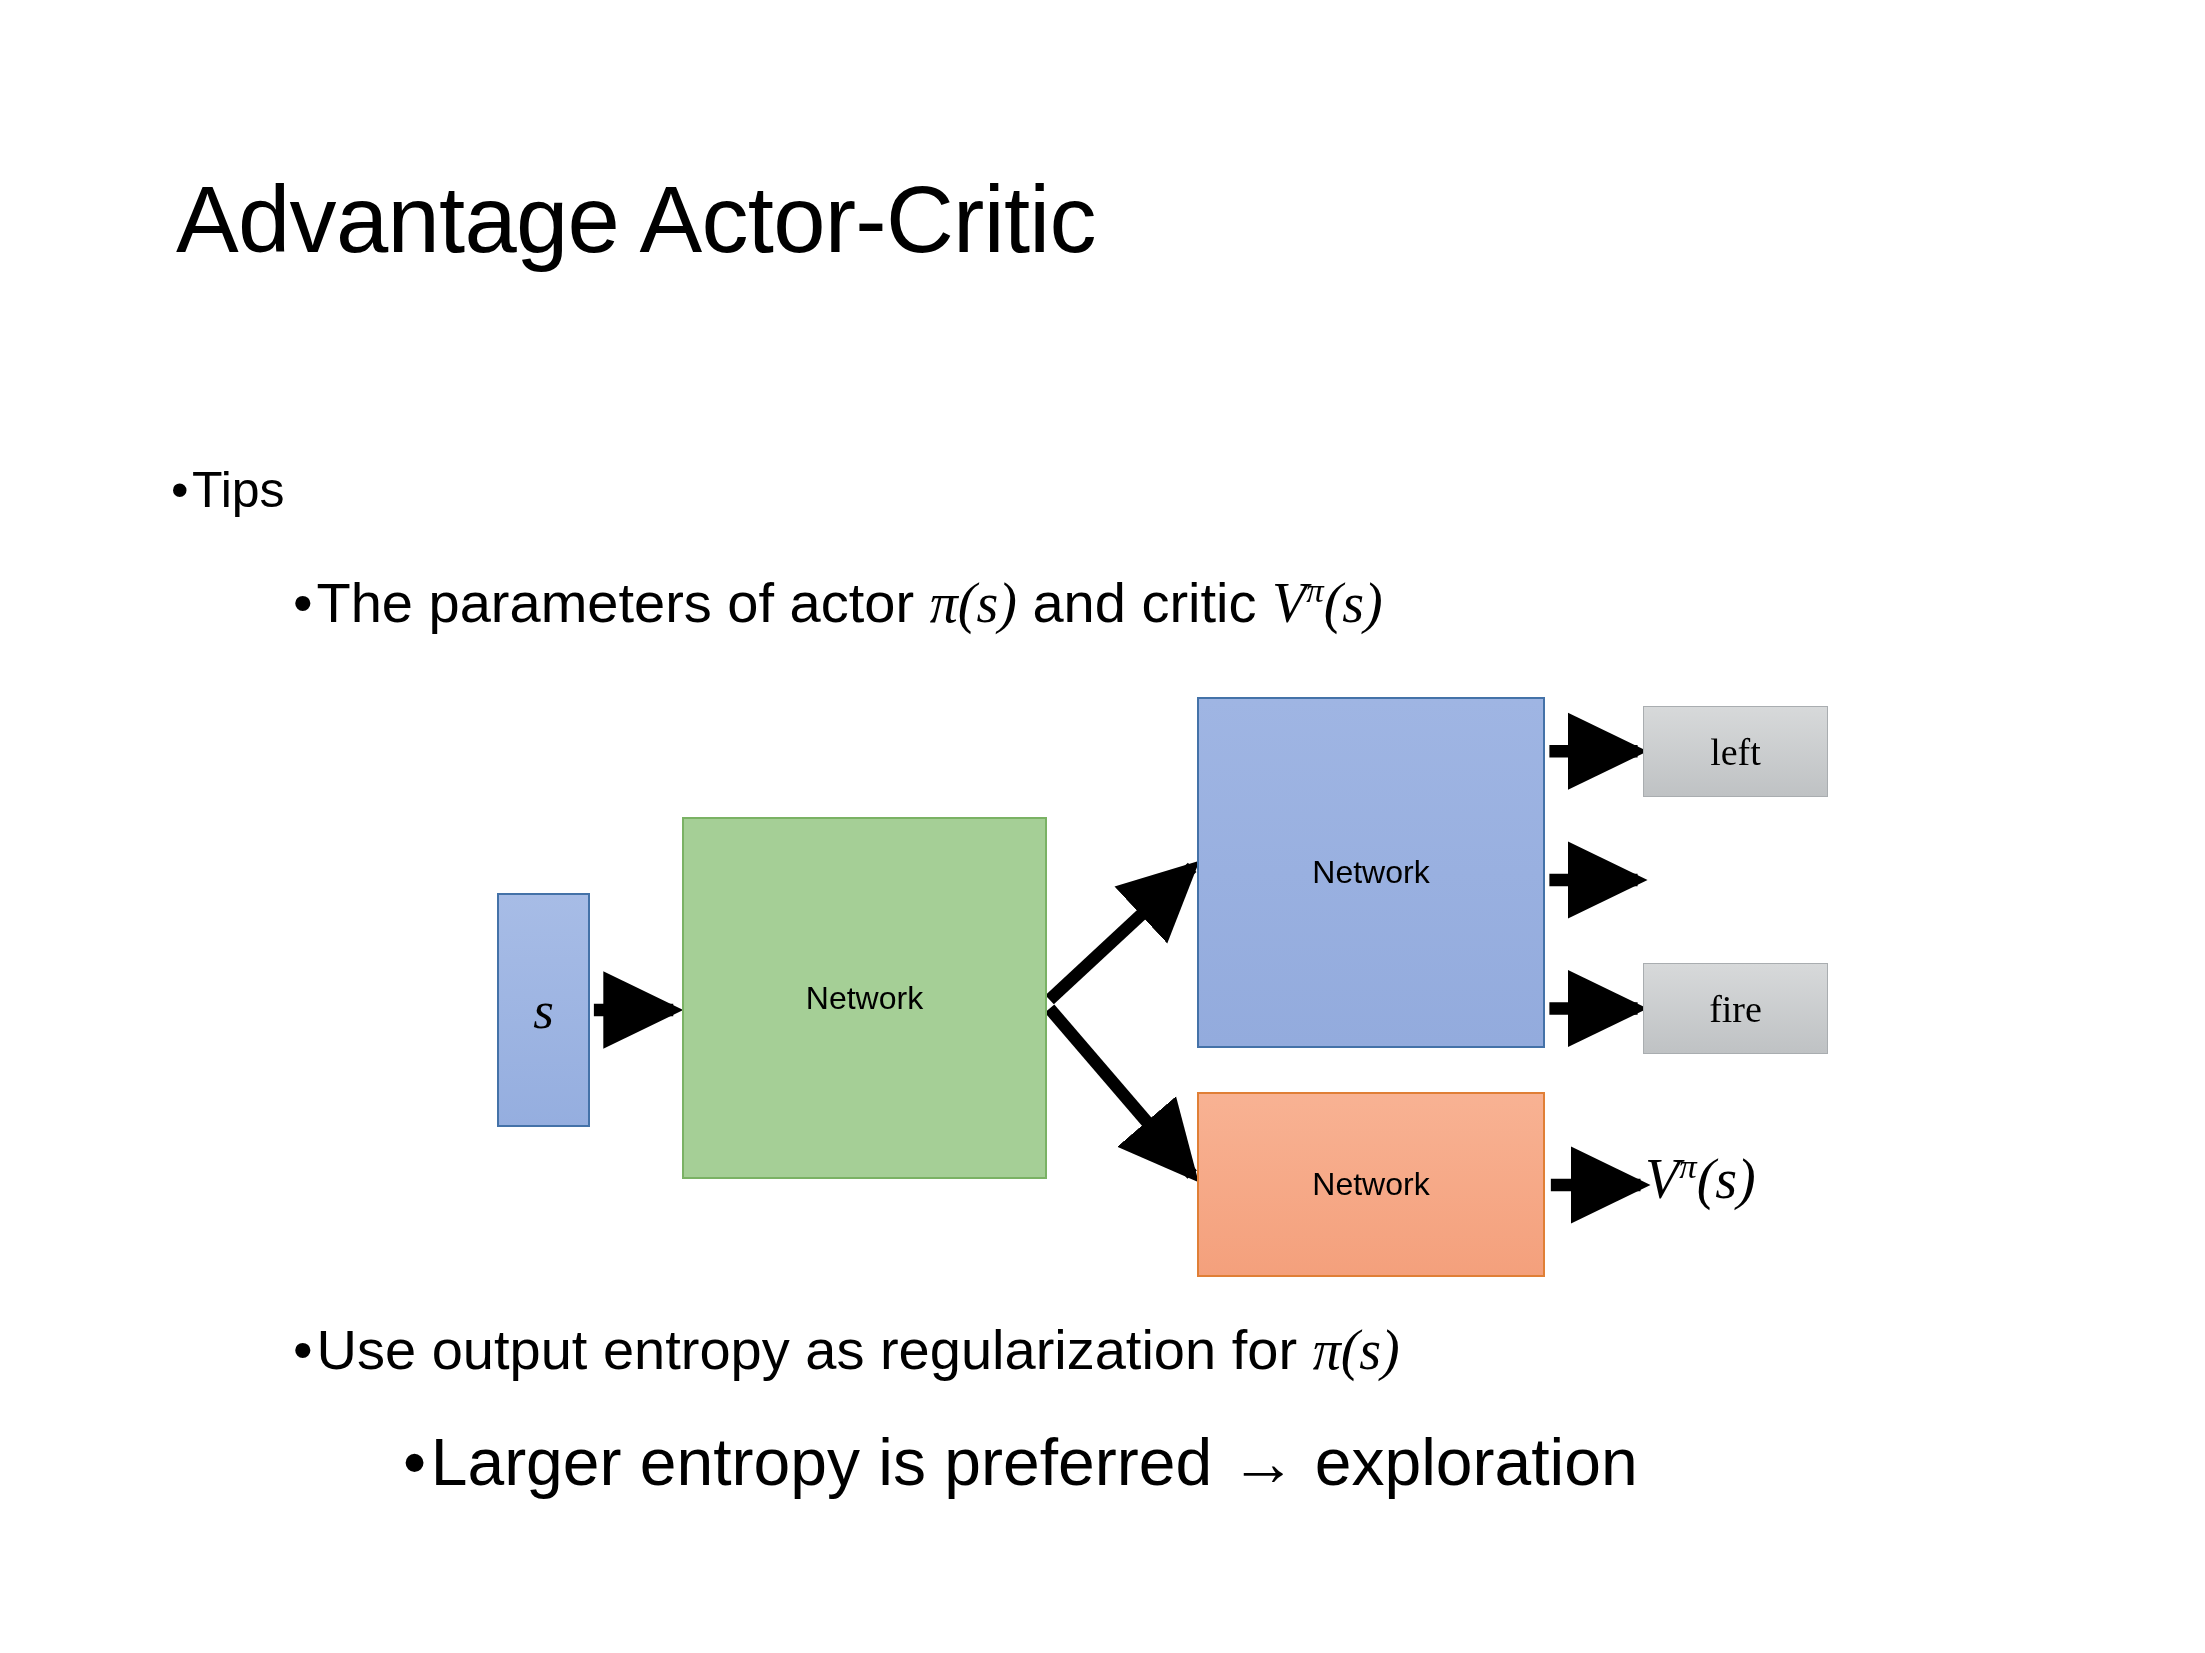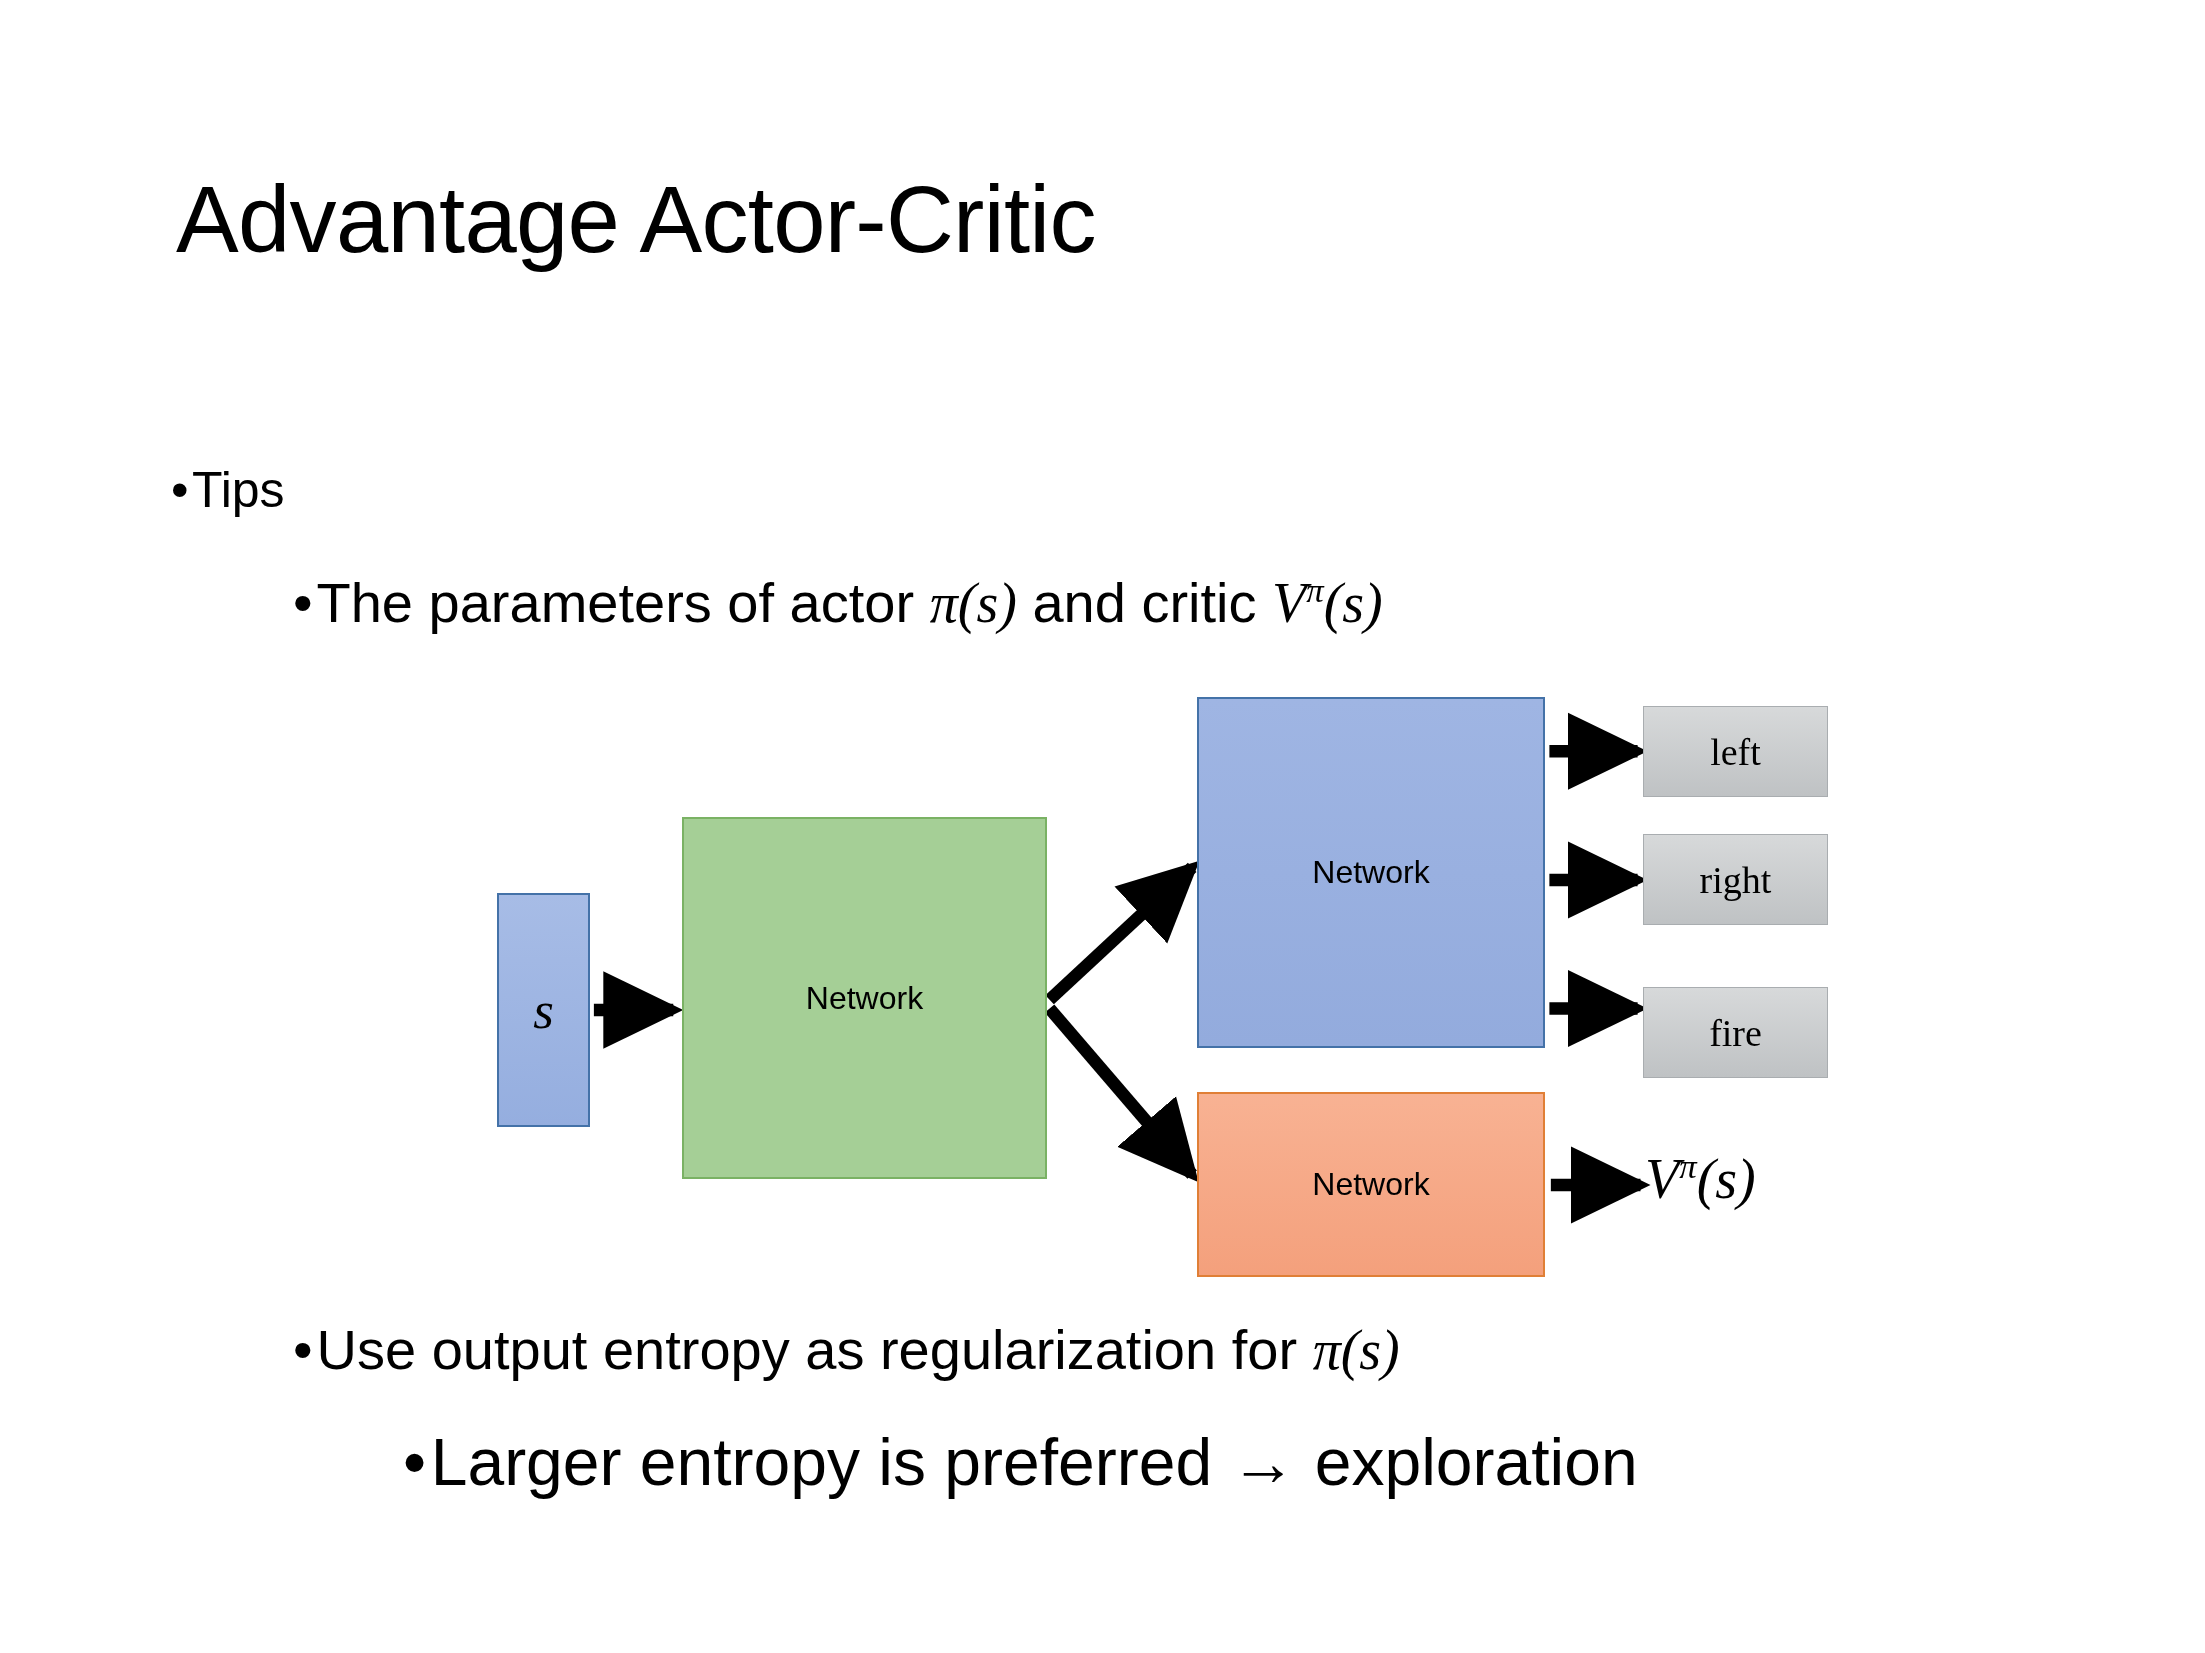--- a/index.html
+++ b/index.html
@@ -147,21 +147,21 @@
     left: 1643px;
     background: linear-gradient(180deg, #d7d9da 0%, #bfc2c4 100%);
     border: 1.5px solid #a9adb0;
   }
   .box-action .box-label {
     font-family: "Liberation Serif", serif;
     font-size: 38px;
   }
   #box-left  { top: 706px; }
   #box-right { top: 834px; }
-  #box-fire  { top: 987px; }
+  #box-fire  { top: 963px; }
 
   
   #critic-output {
     position: absolute;
     left: 1645px;
     top: 1147px;
     font-size: 56px;
     white-space: nowrap;
   }
 
@@ -231,23 +231,20 @@
     <span class="box-label">Network</span>
   </div>
 
   <div class="box" id="box-critic">
     <span class="box-label">Network</span>
   </div>
 
   <div class="box box-action" id="box-left">
     <span class="box-label">left</span>
   </div>
-  <div class="box box-action" id="box-right">
-    <span class="box-label">right</span>
-  </div>
   <div class="box box-action" id="box-fire">
     <span class="box-label">fire</span>
   </div>
 
   <div id="critic-output" class="math"><span>V</span><span class="sup">π</span><span>(s)</span></div>
 
 </div>
 
 
 </body></html>

